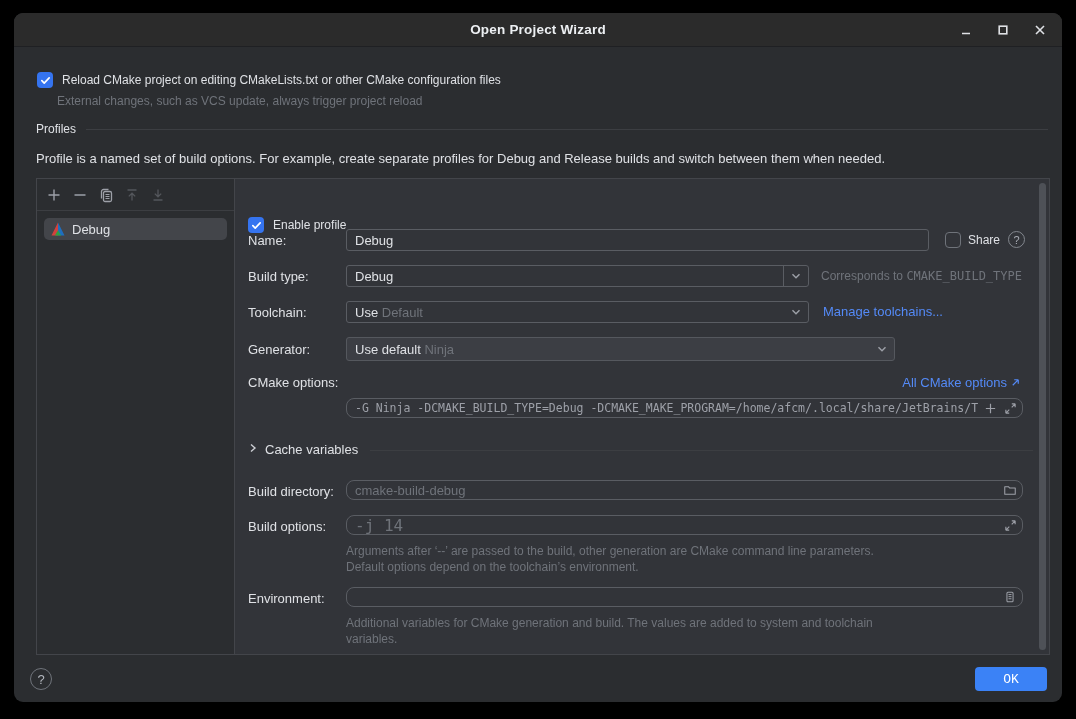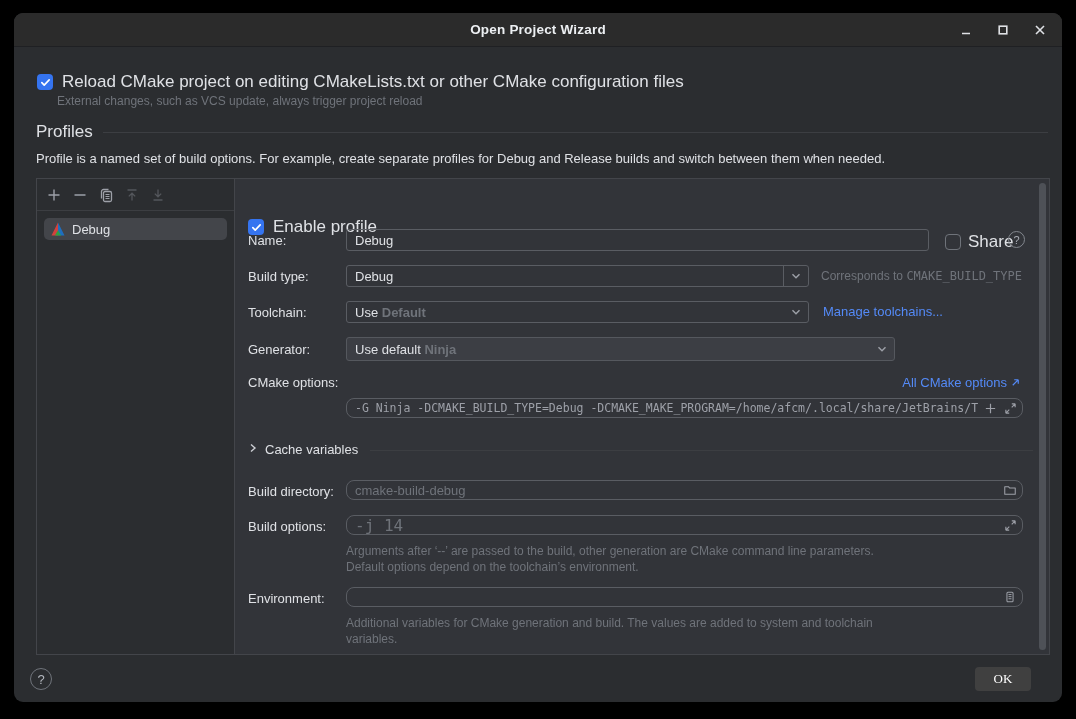--- a/index.html
+++ b/index.html
@@ -12,21 +12,21 @@
     border-bottom:1px solid #1f2023;display:flex;align-items:center;justify-content:center;}
   .title{font-size:13.5px;font-weight:bold;color:#eceff2;letter-spacing:.2px;}
   .winbtns{position:absolute;right:14px;top:0;height:33px;display:flex;align-items:center;gap:21px;}
   .winbtn{width:16px;height:16px;display:flex;align-items:center;justify-content:center;color:#dfe1e5;cursor:default;}
   
   .chkrow{position:absolute;display:flex;align-items:center;gap:9px;}
   .checkbox{width:16px;height:16px;border-radius:4px;box-sizing:border-box;flex:0 0 auto;
     display:flex;align-items:center;justify-content:center;}
   .checkbox.on{background:#3574f0;}
   .checkbox.off{border:1px solid #6f737a;background:transparent;}
-  .lbl{font-size:17px;color:#dfe1e5;}
+  .lbl{font-size:12px;color:#dfe1e5;}
   .hint{font-size:12px;color:#6f737a;}
   .mono{font-family:"DejaVu Sans Mono",monospace;}
   .sechead{position:absolute;left:22px;top:109px;display:flex;align-items:center;width:1012px;}
   .sechead .line{flex:1;height:1px;background:#3c3e42;margin-left:10px;}
   .desc{position:absolute;left:22px;top:138px;font-size:13px;color:#dfe1e5;}
   
   .panel{position:absolute;left:22px;top:165px;width:1014px;height:477px;box-sizing:border-box;
     border:1px solid #43454a;background:#323439;}
   .list{position:absolute;left:0;top:0;bottom:0;width:197px;background:#2b2d30;border-right:1px solid #43454a;}
   .list-toolbar{height:31px;border-bottom:1px solid #3c3e42;display:flex;align-items:center;padding-left:9px;gap:10px;}
@@ -39,37 +39,37 @@
   .frm-lbl{position:absolute;left:14px;font-size:13px;color:#dfe1e5;white-space:nowrap;}
   .input{position:absolute;box-sizing:border-box;height:22px;border:1px solid #5a5d63;border-radius:3px;
     background:transparent;color:#dfe1e5;font-size:13px;padding:0 8px;outline:none;
     font-family:"Liberation Sans",sans-serif;}
   .input::placeholder{color:#6f737a;opacity:1;}
   .combo{position:absolute;box-sizing:border-box;height:22px;border:1px solid #5a5d63;border-radius:3px;
     display:flex;align-items:center;font-size:13px;color:#dfe1e5;}
   .combo .val{padding-left:8px;white-space:nowrap;overflow:hidden;flex:1;}
   .combo .chev{width:24px;align-self:stretch;display:flex;align-items:center;justify-content:center;color:#9da0a8;}
   .combo .chev.sep{border-left:1px solid #5a5d63;}
-  .dim{color:#6f737a;font-weight:bold;}
+  .dim{color:#6f737a;}
   .link{color:#548af7;font-size:13px;text-decoration:none;cursor:pointer;display:inline-flex;align-items:center;gap:3px;}
   .field{position:absolute;box-sizing:border-box;height:20px;border:1px solid #5a5d63;border-radius:8px;
     display:flex;align-items:center;overflow:hidden;}
   .field .ftxt{padding-left:8px;font-size:11.5px;color:#9da0a8;white-space:nowrap;overflow:hidden;flex:1;}
   .ficon{width:20px;height:20px;display:flex;align-items:center;justify-content:center;color:#9da0a8;flex:0 0 auto;}
   .collapse{position:absolute;display:flex;align-items:flex-start;gap:6px;color:#dfe1e5;font-size:13px;}
   .divline{position:absolute;height:1px;background:#3c3e42;}
   .helpcirc{width:17px;height:17px;border-radius:50%;border:1px solid #83878e;box-sizing:border-box;
     display:flex;align-items:center;justify-content:center;color:#a8acb4;font-size:11px;}
   .scrollbar{position:absolute;right:3px;top:4px;bottom:4px;width:7px;border-radius:4px;background:#4e5157;}
   
   .footer-help{position:absolute;left:16px;top:655px;width:22px;height:22px;border-radius:50%;
     border:1px solid #6f737a;box-sizing:border-box;display:flex;align-items:center;justify-content:center;
     color:#b4b8bf;font-size:13px;}
-  .okbtn{position:absolute;left:961px;top:654px;width:56px;height:24px;background:#404040;border:none;
-    border-radius:4px;color:#fff;font-size:13px;font-family:Liberation Serif, serif;cursor:pointer;}
+  .okbtn{position:absolute;left:961px;top:654px;width:72px;height:24px;background:#3b82f6;border:none;
+    border-radius:4px;color:#fff;font-size:13px;font-family:Liberation Mono, monospace;cursor:pointer;}
   svg{display:block;}
 </style>
 </head>
 <body>
 
 <div class="stage">
   <div class="dialog">
 
     <div class="titlebar">
       <span class="title">Open Project Wizard</span>

